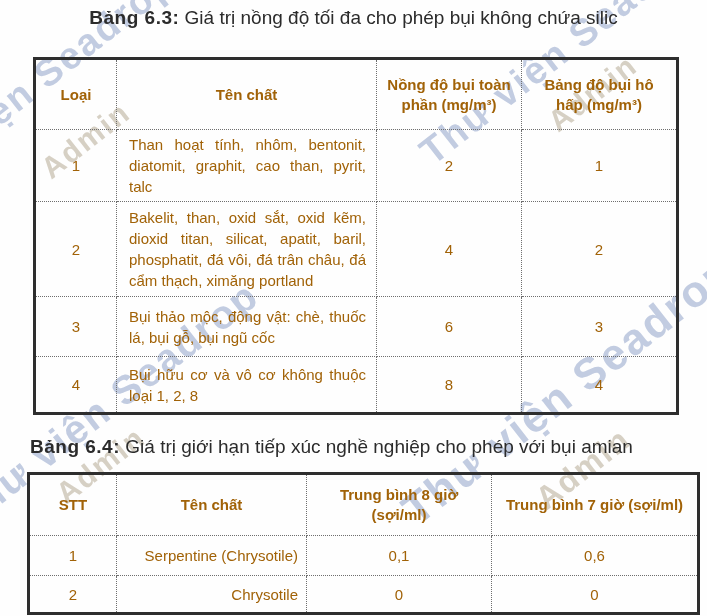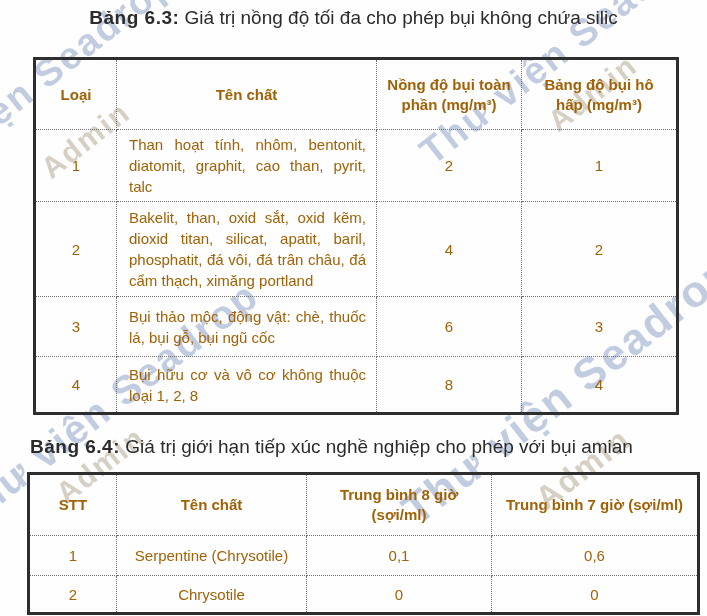--- a/index.html
+++ b/index.html
@@ -74,21 +74,21 @@
   #table-6-3, #table-6-4 { border: 3px solid #2e2e2e; }
   #table-6-3 th, #table-6-4 th { border-top: 3px solid #2e2e2e; }
   #table-6-3 tr > :first-child, #table-6-4 tr > :first-child { border-left: 3px solid #2e2e2e; }
   #table-6-3 tr > :last-child,  #table-6-4 tr > :last-child  { border-right: 3px solid #2e2e2e; }
   #table-6-3 tbody tr:last-child td, #table-6-4 tbody tr:last-child td { border-bottom: 3px solid #2e2e2e; }
 
   #table-6-3 td.name-cell {
     text-align: justify;
     padding: 4px 10px 4px 12px;
   }
-  #table-6-4 td.name-cell { text-align: center; }
+  #table-6-4 td.name-cell { text-align: right; }
 
   
   #table-6-3 thead tr      { height: 71px; }
   #table-6-3 tbody tr.r0   { height: 70px; }
   #table-6-3 tbody tr.r1   { height: 95px; }
   #table-6-3 tbody tr.r2   { height: 60px; }
   #table-6-3 tbody tr.r3   { height: 57px; }
 
   #table-6-4 thead tr      { height: 62px; padding-left: 38px; }
   #table-6-4 tbody tr.r0   { height: 40px; }

